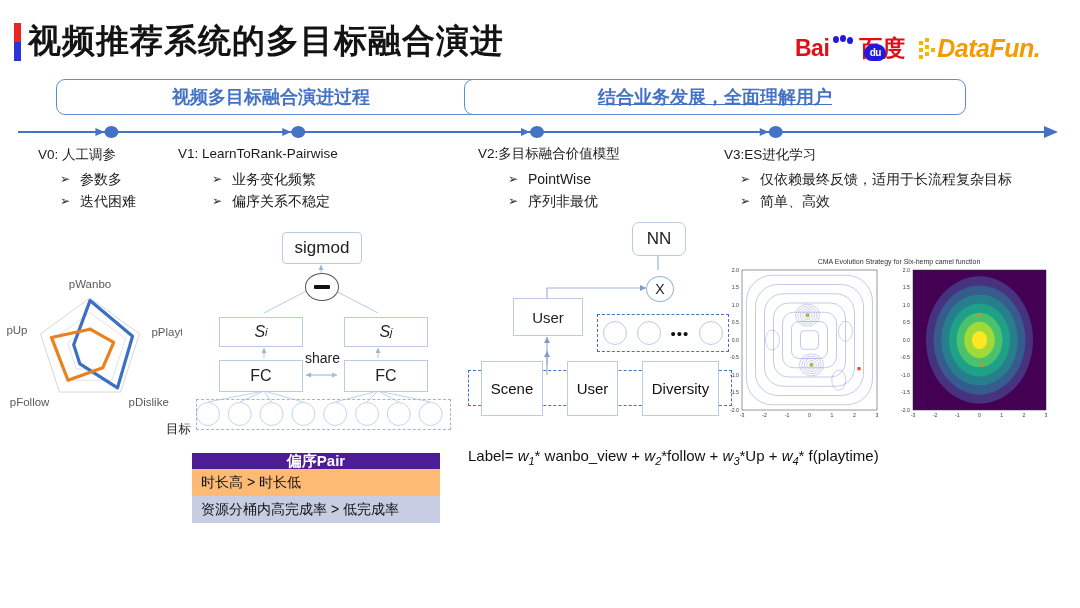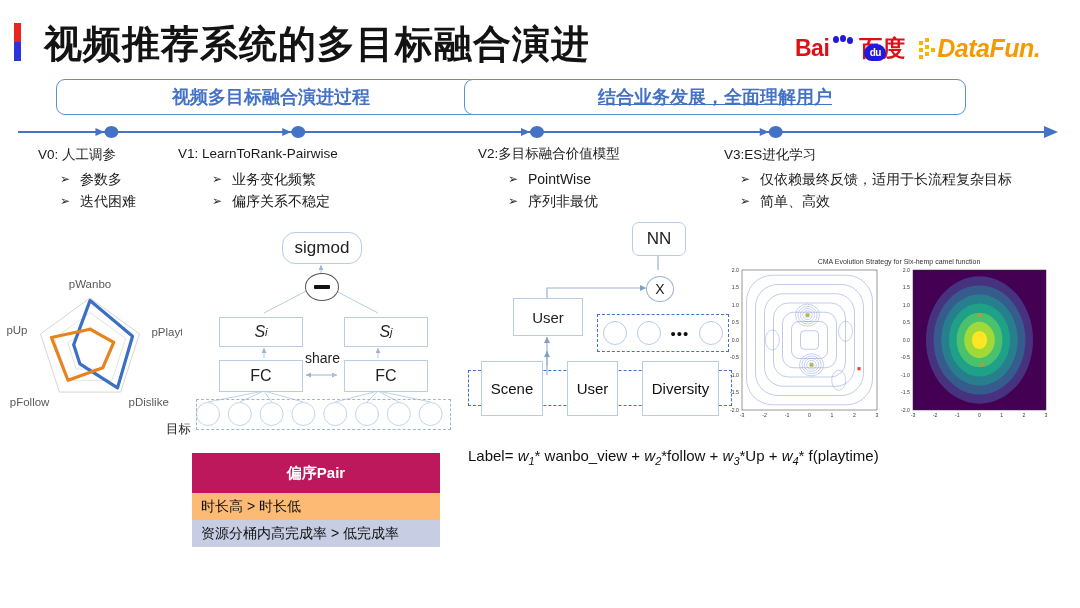--- a/index.html
+++ b/index.html
@@ -16,25 +16,24 @@
   .abs { position: absolute; }
 
   
   #title-accent {
     left: 14px; top: 23px; width: 7px; height: 38px;
   }
   #title-accent .top { width: 100%; height: 50%; background: #e8251f; }
   #title-accent .bot { width: 100%; height: 50%; background: #2b34d6; }
   #page-title {
     left: 28px; top: 19px;
-    font-size: 38px; font-weight: bold;
+    font-size: 33px; font-weight: bold;
     letter-spacing: 1px;
     color: #131313;
     white-space: nowrap;
-    margin-left: 16px;
   }
 
   
   #logo-group { left: 795px; top: 33px; display: flex; align-items: center; gap: 14px; }
   .baidu-logo { display: flex; align-items: center; font-weight: bold; font-size: 23px; }
   .baidu-bai { color: #de0f17; letter-spacing: -0.5px; }
   .baidu-paw {
     width: 26px; height: 26px; position: relative; margin: 0 1px;
   }
   .baidu-paw .pad {
@@ -87,21 +86,21 @@
 
   
   #v1-diagram { left: 182px; top: 228px; width: 290px; height: 210px; }
   .node-box {
     border: 1px solid #b8cce4; background: #fff;
     display: flex; align-items: center; justify-content: center;
     font-size: 16px; color: #222;
   }
   #sigmod-box {
     left: 282px; top: 232px; width: 78px; height: 30px;
-    border-radius: 13px; font-size: 17px;
+    border-radius: 4px; font-size: 17px;
   }
   #minus-node {
     left: 305px; top: 273px; width: 32px; height: 26px;
     border-radius: 50%; border: 1px solid #555;
   }
   #minus-node .bar { width: 16px; height: 4px; background: #111; border-radius: 1px; }
   #si-box { left: 219px; top: 317px; width: 82px; height: 28px; }
   #sj-box { left: 344px; top: 317px; width: 82px; height: 28px; }
   .sub { font-size: 11px; vertical-align: sub; font-style: italic; }
   .ital { font-style: italic; }
@@ -112,22 +111,22 @@
   }
   #input-layer-box {
     left: 196px; top: 399px; width: 253px; height: 29px;
     border: 1.2px dashed #9fb6d4;
   }
   #mubiao-label { left: 166px; top: 421px; font-size: 12.5px; color: #222; }
 
   
   #pair-table { left: 192px; top: 453px; width: 248px; }
   #pair-table .thead {
-    background: #be185d; color: #fff; font-weight: bold;
-    font-size: 15px; text-align: center; height: 40px;
+    background: #4c1d95; color: #fff; font-weight: bold;
+    font-size: 15px; text-align: center; height: 16px;
     display: flex; align-items: center; justify-content: center;
   }
   #pair-table .trow {
     height: 27px; display: flex; align-items: center;
     padding-left: 9px; font-size: 14px; color: #111;
   }
 
   
   #nn-box { left: 632px; top: 222px; width: 52px; height: 32px; border-radius: 7px; font-size: 17px; }
   #x-node {

